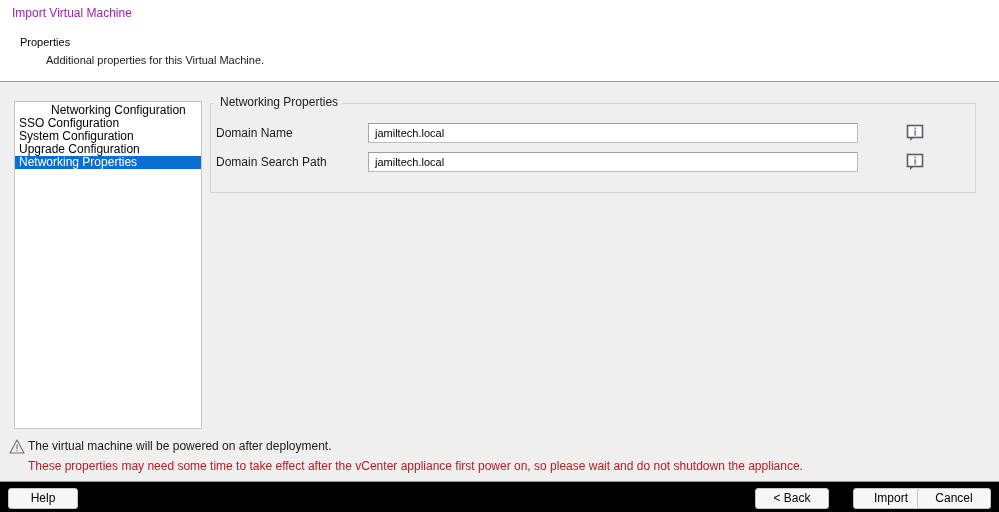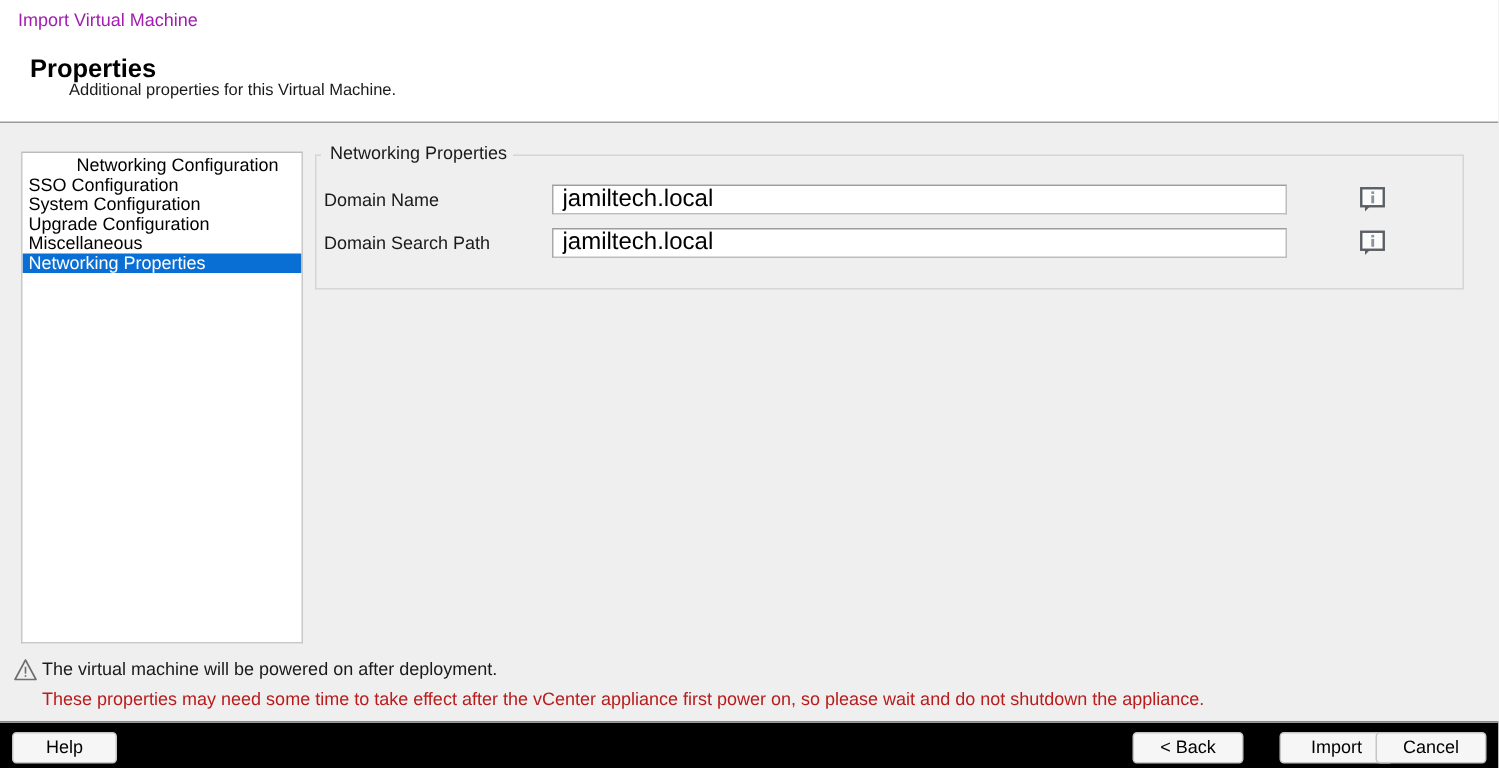--- a/index.html
+++ b/index.html
@@ -42,22 +42,22 @@
     position: absolute;
     left: 0; top: 26px;
     width: 999px; height: 56px;
     background: #ffffff;
     border-bottom: 1px solid #9a9a9a;
     box-sizing: border-box;
   }
   .header-title {
     position: absolute;
     left: 20px; top: 10px;
-    font-size: 17px;
-    font-weight: bold;
+    font-size: 11px;
+    font-weight: normal;
     color: #000;
   }
   .header-sub {
     position: absolute;
     left: 46px; top: 28px;
     font-size: 11px;
     color: #1a1a1a;
   }
 
   
@@ -133,21 +133,21 @@
   .text-input {
     position: absolute;
     width: 490px;
     height: 20px;
     background: #ffffff;
     border: 1px solid #bdbdbd;
     border-top-color: #9d9d9d;
     border-left-color: #a8a8a8;
     box-sizing: border-box;
     font-family: "Liberation Sans", sans-serif;
-    font-size: 16px;
+    font-size: 11px;
     color: #000;
     padding: 0 0 0 6px;
     line-height: 18px;
     outline: none;
   }
 
   
   .info-icon {
     position: absolute;
     width: 20px; height: 18px;
@@ -222,21 +222,20 @@
     <div class="header-sub">Additional properties for this Virtual Machine.</div>
   </div>
 
   <div class="body-area">
 
     <div class="listbox">
       <div class="list-item" style="margin-top:2px;padding-left:36px;">Networking Configuration</div>
       <div class="list-item">SSO Configuration</div>
       <div class="list-item">System Configuration</div>
       <div class="list-item">Upgrade Configuration</div>
-      <div class="list-item">Miscellaneous</div>
       <div class="list-item selected">Networking Properties</div>
     </div>
 
     <div class="groupbox"></div>
     <div class="groupbox-topline-left"></div>
     <div class="groupbox-topline-right"></div>
     <div class="groupbox-legend">Networking Properties</div>
 
     <div class="field-label" style="left:216px; top:43px;">Domain Name</div>
     <input class="text-input" style="left: 368px; top: 40px;" type="text" value="jamiltech.local" placeholder="">

